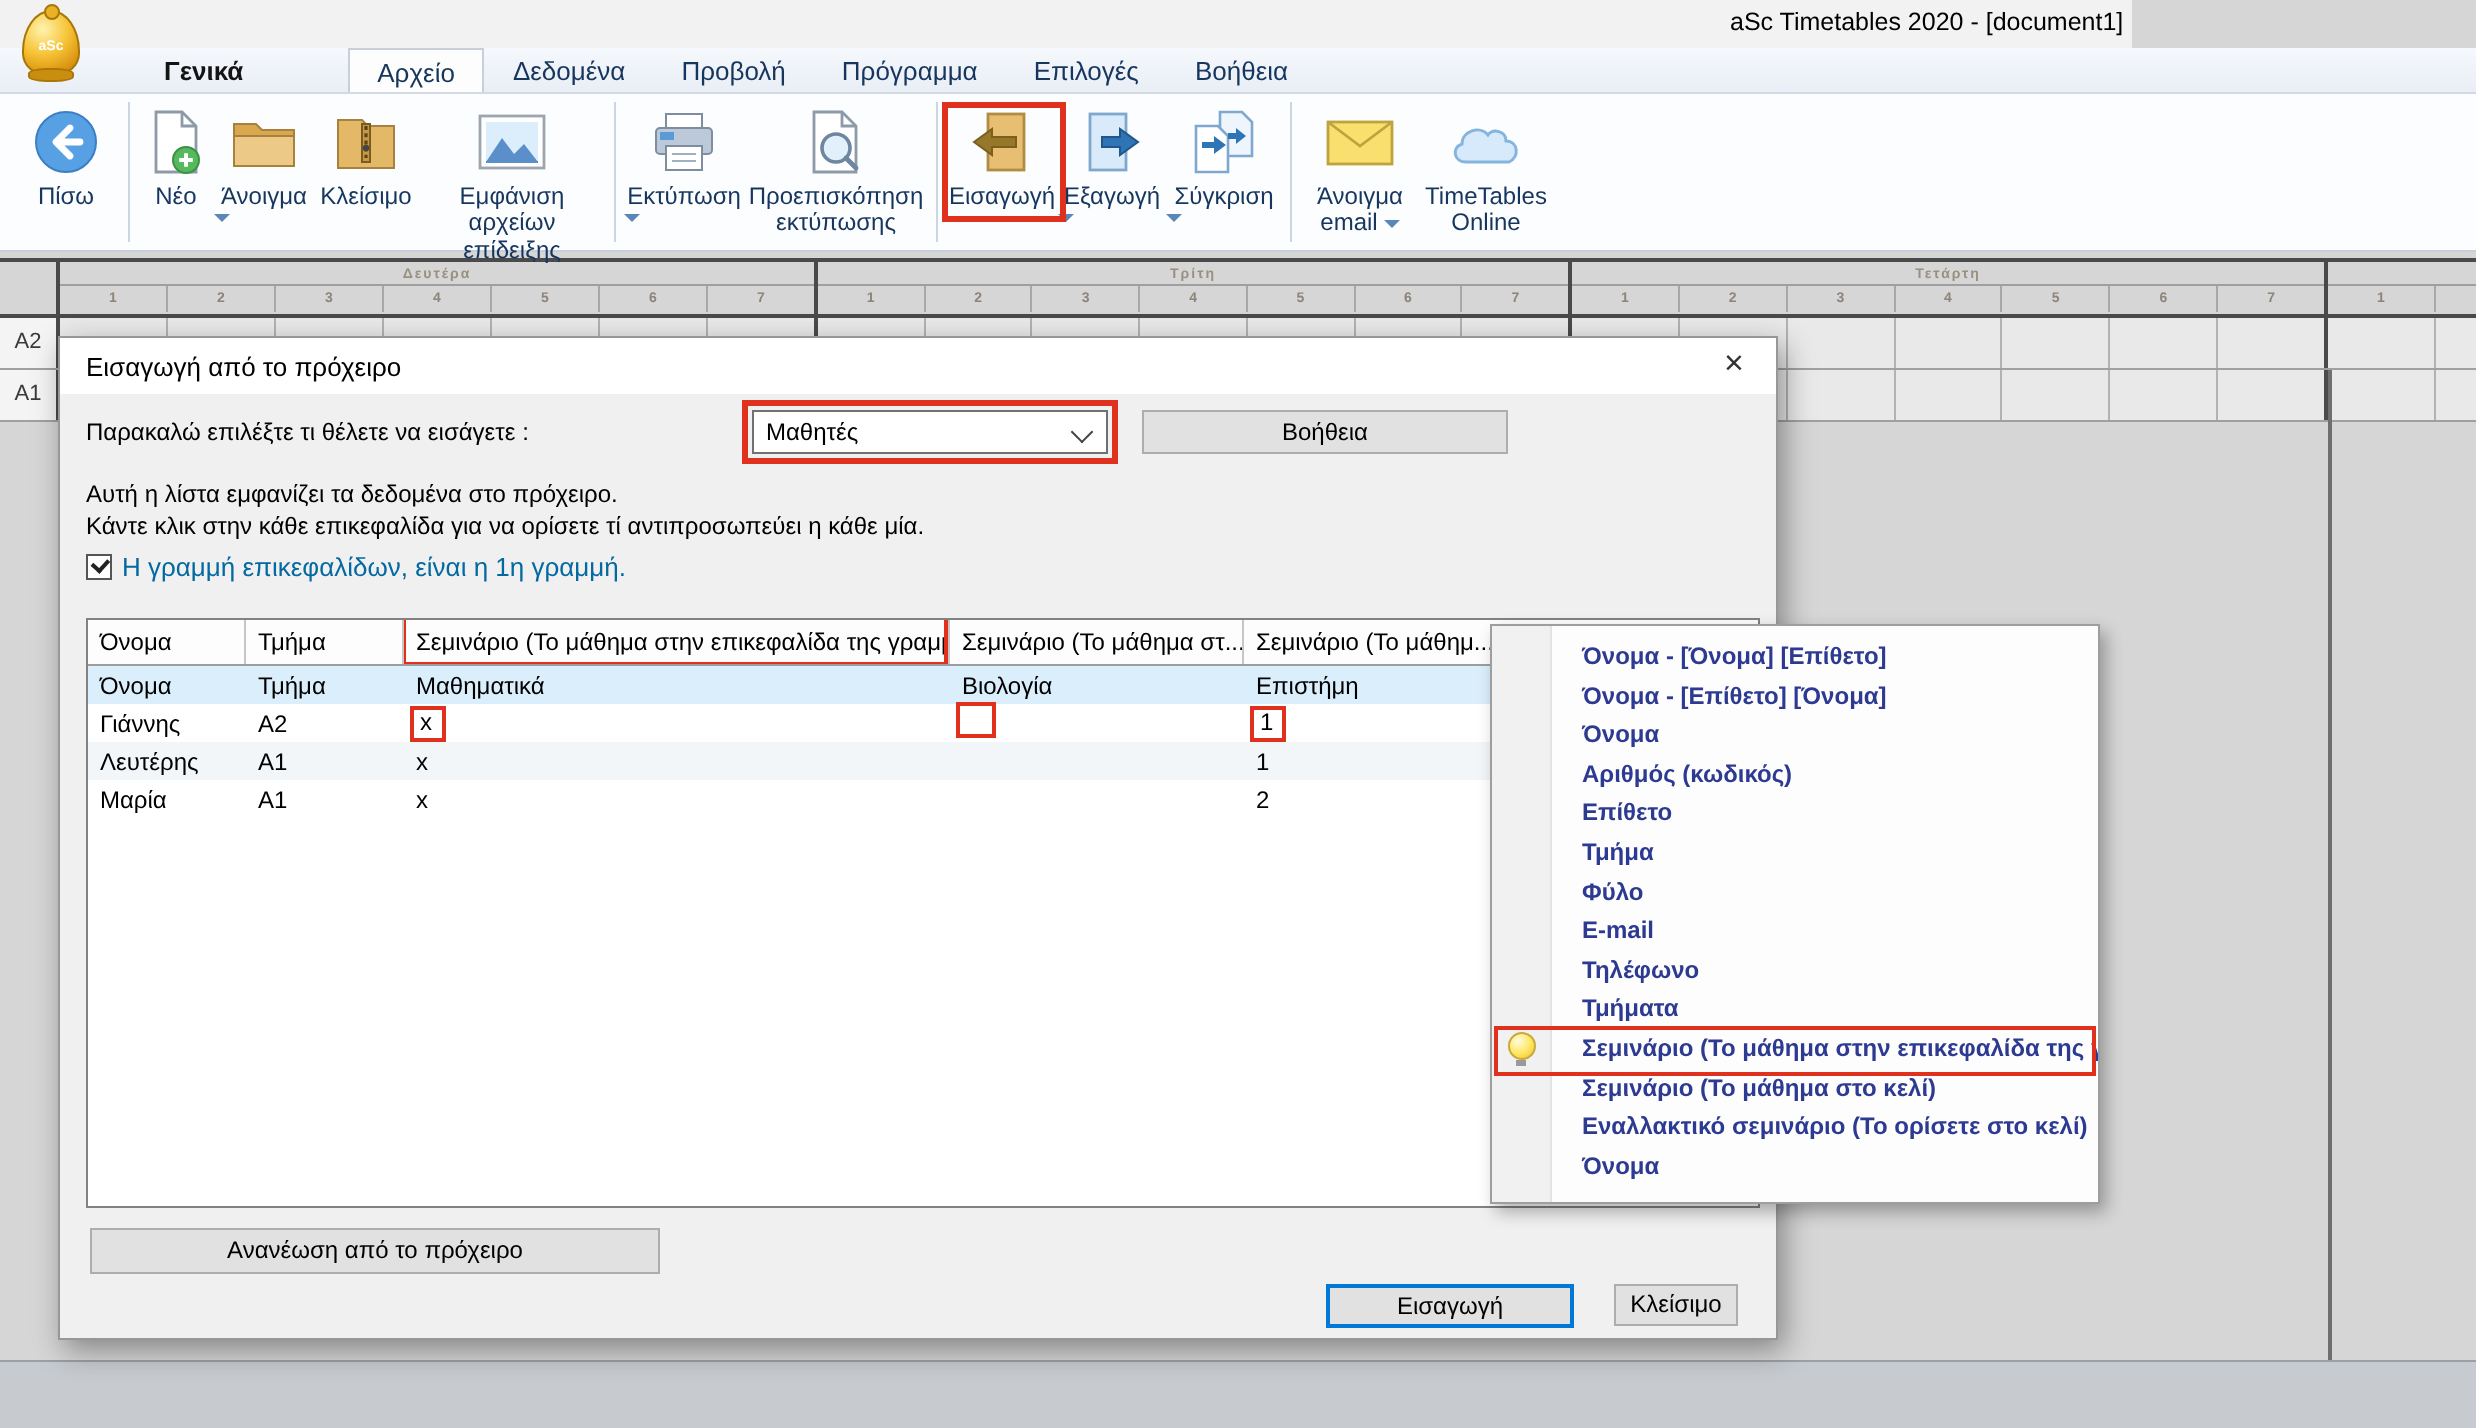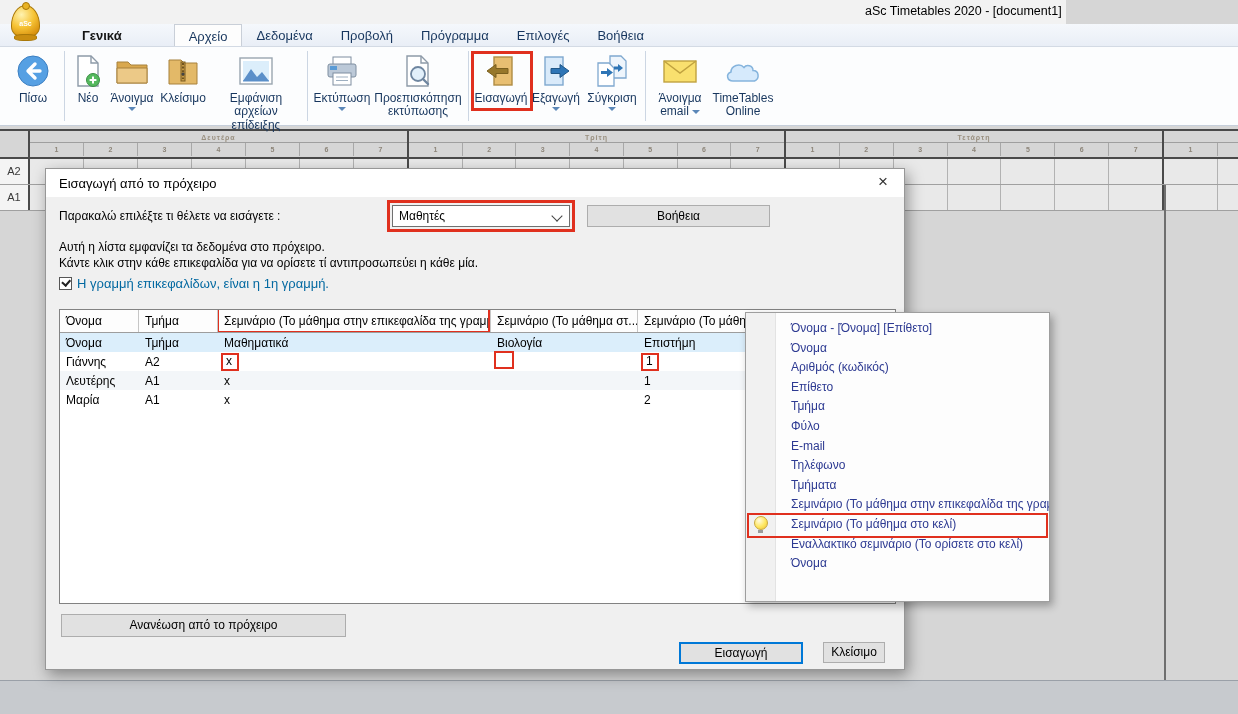--- a/index.html
+++ b/index.html
@@ -26,21 +26,21 @@
     background:linear-gradient(#f5f8fc,#e9eef6);border-bottom:1px solid #d3dae4;
     display:flex;align-items:stretch;padding-left:68px;box-sizing:border-box;z-index:2;}
   .tab{padding:4px 14px 0;font-size:13px;color:#17365e;white-space:nowrap;}
   .tab.bold{font-weight:bold;color:#141414;}
   .tab.active{background:#fdfdfd;border:1px solid #c9cfd8;border-bottom:none;color:#17365e;margin-left:38px;}
 
   
   .ribbon{position:absolute;left:0;top:47px;width:1238px;height:79px;background:#fcfdfe;
     border-bottom:1px solid #c6cfdb;display:flex;align-items:flex-start;
     padding:3px 0 0 6px;box-sizing:border-box;z-index:2;}
-  .rb{display:flex;flex-direction:column;align-items:center;text-align:center;
+  .rb{display:flex;flex-direction:column;text-align:center;
     font-size:12px;color:#17365e;line-height:1.12;position:relative;flex:0 0 auto;}
   .rb .ic{height:42px;display:flex;align-items:center;justify-content:center;}
   .rb .lbl{margin-top:0;}
   .caret-down{margin-top:2px;width:0;height:0;border-left:4px solid transparent;
     border-right:4px solid transparent;border-top:4px solid #5b87b8;}
   .caret-inline{display:inline-block;margin-left:3px;width:0;height:0;border-left:4px solid transparent;
     border-right:4px solid transparent;border-top:4px solid #5b87b8;vertical-align:middle;}
   .vsep{width:1px;height:70px;background:#ccd6e3;margin:1px 4px 0;flex:0 0 aupx;}
 
   
@@ -65,21 +65,21 @@
   .crow-label{width:30px;background:#f4f4f4;border-right:2px solid #4a4a4a;text-align:center;
     font-size:11px;color:#3a3a3a;line-height:25px;box-sizing:border-box;flex:0 0 auto;}
   .dayseg{display:flex;border-right:2px solid #4a4a4a;box-sizing:border-box;flex:0 0 auto;}
   .dayseg.last{border-right:none;}
   .ccell{flex:1;border-right:1px solid #b2b2b2;box-sizing:border-box;}
   .ccell:last-child{border-right:none;}
   .vline-cont{position:absolute;left:1164px;top:54px;bottom:0;width:2px;background:#6f6f6f;}
   .bottom-bar{position:absolute;left:0;top:680px;width:1238px;height:34px;background:#c7cace;border-top:1px solid #9aa0a8;}
 
   
-  .dialog{position:absolute;left:45px;top:168px;width:860px;height:502px;background:#f0f0f0;
+  .dialog{position:absolute;left:29px;top:168px;width:860px;height:502px;background:#f0f0f0;
     border:1px solid #979797;box-shadow:3px 5px 14px rgba(0,0,0,.38);box-sizing:border-box;z-index:10;}
   .dlg-title{height:28px;background:#ffffff;display:flex;align-items:center;padding-left:13px;
     font-size:13px;color:#000;}
   .dlg-close{position:absolute;right:0;top:0;width:42px;height:28px;text-align:center;line-height:26px;
     font-size:17px;color:#333;}
   .dlg-label{position:absolute;left:13px;font-size:12px;color:#000;white-space:nowrap;}
   .combo-wrap{position:absolute;left:346px;top:36px;width:178px;height:22px;}
   .combo{width:178px;height:22px;background:#fff;border:1px solid #707070;box-sizing:border-box;
     font-size:12px;color:#000;padding:3px 22px 0 6px;position:relative;}
   .combo-chevron{position:absolute;right:8px;top:6px;width:7px;height:7px;
@@ -113,21 +113,21 @@
 
   .btn-refresh{left:15px;top:445px;width:285px;height:23px;line-height:21px;}
   .btn-import{left:633px;top:473px;width:124px;height:22px;line-height:18px;border:2px solid #0078d7;}
   .btn-close{left:777px;top:473px;width:62px;height:21px;line-height:19px;}
 
   
   .cmenu{position:absolute;left:745px;top:312px;width:305px;height:290px;background:#fdfdfd;
     border:1px solid #9e9e9e;box-shadow:3px 4px 8px rgba(0,0,0,.3);box-sizing:border-box;z-index:30;}
   .cmenu-gutter{position:absolute;left:0;top:0;bottom:0;width:29px;background:#f1f1f1;border-right:1px solid #e3e3e3;}
   .cmenu-items{position:absolute;left:0;right:0;top:6px;}
-  .mi{height:19.6px;line-height:19.6px;padding-left:45px;font-size:12px;font-weight:normal;color:#2d3a92;
+  .mi{height:19.6px;line-height:19.6px;padding-left:45px;font-size:12px;font-weight:bold;color:#2d3a92;
     white-space:nowrap;overflow:hidden;}
   .mi-outline{left:1px;right:1px;top:200px;height:21px;border-width:2px;}
   .bulb{position:absolute;left:8px;top:203px;width:12px;height:12px;border-radius:50%;
     background:radial-gradient(circle at 35% 30%,#fffbe0,#ffe75e 55%,#e9bc40);border:1px solid #c9a93c;}
   .bulb::after{content:"";position:absolute;left:3px;bottom:-4px;width:5px;height:3px;background:#9a9a9a;}
 
   svg{display:block;}
 </style>
 </head>
 <body>
@@ -499,20 +499,21 @@
 
   <div class="btn btn-refresh">Ανανέωση από το πρόχειρο</div>
   <div class="btn btn-import">Εισαγωγή</div>
   <div class="btn btn-close">Κλείσιμο</div>
 </div>
 
 <div class="cmenu">
   <div class="cmenu-gutter"></div>
   <div class="cmenu-items">
     <div class="mi">Όνομα - [Όνομα] [Επίθετο]</div>
+    <div class="mi">Όνομα - [Επίθετο] [Όνομα]</div>
     <div class="mi">Όνομα</div>
     <div class="mi">Αριθμός (κωδικός)</div>
     <div class="mi">Επίθετο</div>
     <div class="mi">Τμήμα</div>
     <div class="mi">Φύλο</div>
     <div class="mi">E-mail</div>
     <div class="mi">Τηλέφωνο</div>
     <div class="mi">Τμήματα</div>
     <div class="mi">Σεμινάριο (Το μάθημα στην επικεφαλίδα της γραμμής)</div>
     <div class="mi">Σεμινάριο (Το μάθημα στο κελί)</div>

